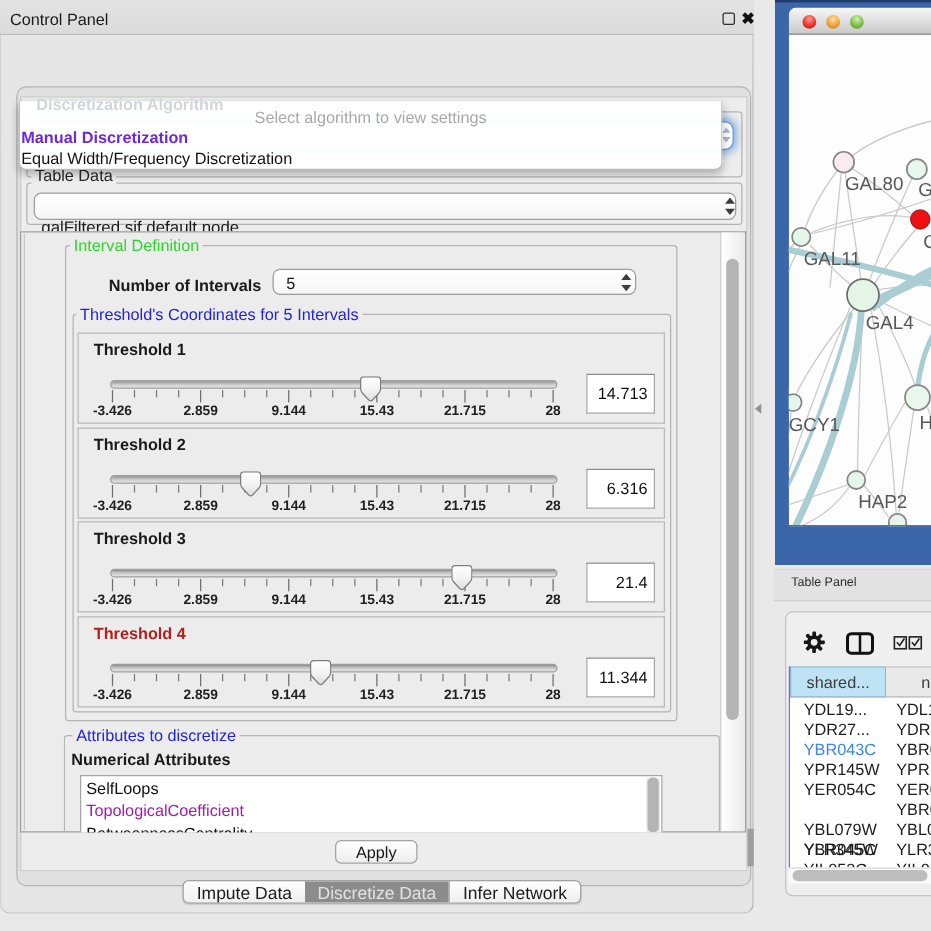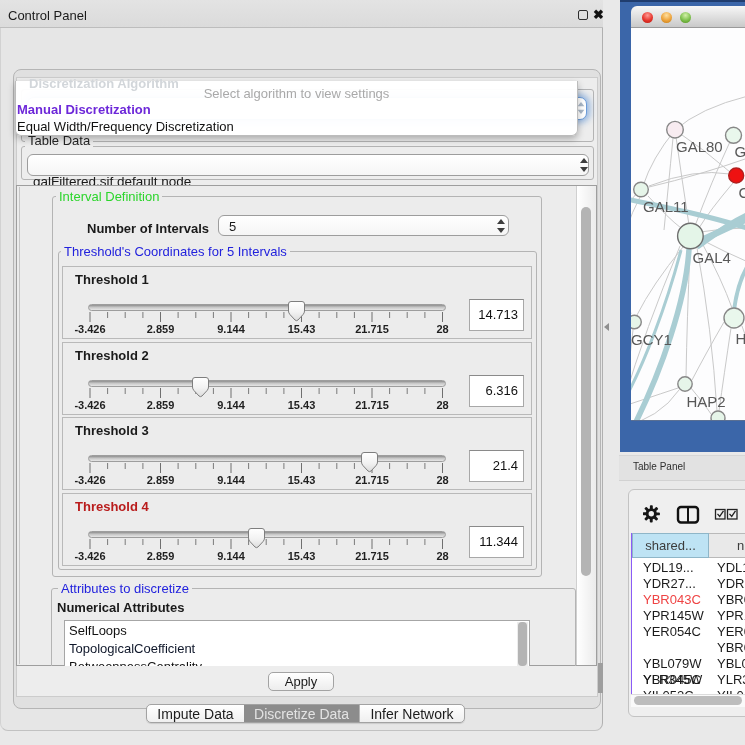--- a/index.html
+++ b/index.html
@@ -246,21 +246,21 @@
         </linearGradient>
       </defs>
     <path d="M 0.5,10 V 3 Q 0.5,0.5 3,0.5 H 14 Q 16.5,0.5 16.5,3 V 10 Q 16.5,12 15,13.6 L 10,19 Q 8.5,20.3 7,19 L 2,13.6 Q 0.5,12 0.5,10 Z" fill="url(#th3)" stroke="#7e7e7e" stroke-width="1"></path>
   </svg>
 
   <div class="abs" style="left:51px;top:588px;width:525px;height:120px;border:1px solid #b4b4b4;border-radius:3px;clip-path:inset(0 0 42px 0);"></div>
   <div class="abs" style="left:58px;top:581px;font-size:13px;color:#2222dd;background:#ececec;padding:0 3px;">Attributes to discretize</div>
   <div class="abs" style="left:57px;top:600px;font-size:13px;font-weight:bold;color:#1a1a1a;">Numerical Attributes</div>
   <div class="abs" style="left:64px;top:620px;width:466px;height:46px;background:#ffffff;border:1px solid #a6a6a6;border-bottom:none;overflow:hidden;">
     <div style="position:absolute;left:4px;top:2px;font-size:13px;color:#111;">SelfLoops</div>
-    <div style="position:absolute;left:4px;top:20px;font-size:13px;color:#0f172a;">TopologicalCoefficient</div>
+    <div style="position:absolute;left:4px;top:20px;font-size:13px;color:#a21caf;">TopologicalCoefficient</div>
     <div style="position:absolute;left:4px;top:38px;font-size:13px;color:#111;">BetweennessCentrality</div>
     <div style="position:absolute;right:1px;top:1px;width:11px;height:44px;background:#ededed;"></div>
     <div style="position:absolute;right:2px;top:1px;width:9px;height:44px;background:#b4b4b4;border-radius:4px;"></div>
   </div>
 
   <div class="abs" style="left:268px;top:672px;width:66px;height:19px;background:linear-gradient(#ffffff,#ededed);border:1px solid #a3a3a3;border-radius:5px;display:flex;align-items:center;justify-content:center;font-size:13px;color:#1a1a1a;">Apply</div>
 
   <div class="abs" style="left:15px;top:81px;width:563px;height:55px;background:rgba(255,255,255,0.97);border:1px solid #bcbcbc;border-top:none;border-radius:0 0 6px 6px;box-shadow:0 3px 7px rgba(0,0,0,0.28);"></div>
   <div class="abs" style="left:15px;top:86px;width:563px;text-align:center;font-size:13px;color:#a9a9a9;">Select algorithm to view settings</div>
   <div class="abs" style="left:26px;top:76px;font-size:13px;font-weight:bold;color:#d2d6da;padding:0 3px;">Discretization Algorithm</div>
@@ -375,21 +375,21 @@
     </g>
   </svg>
 
   <div class="abs" style="left:631px;top:533px;width:114px;height:161px;background:#ffffff;border-left:1px solid #8b5cf6;overflow:hidden;">
     <div style="position:absolute;left:0;top:0;width:77px;height:25px;background:#bee3f4;border:1px solid #8fb6c8;display:flex;align-items:center;justify-content:center;font-size:13px;color:#3c3c3c;">shared...</div>
     <div style="position:absolute;left:77px;top:0;width:80px;height:25px;background:#e9e9e9;border:1px solid #b9b9b9;border-left:none;display:flex;align-items:center;padding-left:28px;font-size:13px;color:#3c3c3c;">n</div>
     <div style="position:absolute;left:11px;top:27px;font-size:13px;color:#1c1c1c;">YDL19...</div>
     <div style="position:absolute;left:85px;top:27px;font-size:13px;color:#1c1c1c;">YDL1</div>
     <div style="position:absolute;left:11px;top:43px;font-size:13px;color:#1c1c1c;">YDR27...</div>
     <div style="position:absolute;left:85px;top:43px;font-size:13px;color:#1c1c1c;">YDR2</div>
-    <div style="position:absolute;left:11px;top:59px;font-size:13px;color:#ef4444;">YBR043C</div>
+    <div style="position:absolute;left:11px;top:59px;font-size:13px;color:#3b82f6;">YBR043C</div>
     <div style="position:absolute;left:85px;top:59px;font-size:13px;color:#1c1c1c;">YBR0</div>
     <div style="position:absolute;left:11px;top:75px;font-size:13px;color:#1c1c1c;">YPR145W</div>
     <div style="position:absolute;left:85px;top:75px;font-size:13px;color:#1c1c1c;">YPR1</div>
     <div style="position:absolute;left:11px;top:91px;font-size:13px;color:#1c1c1c;">YER054C</div>
     <div style="position:absolute;left:85px;top:91px;font-size:13px;color:#1c1c1c;">YER0</div>
     <div style="position:absolute;left:11px;top:107px;font-size:13px;color:#1c1c1c;margin-top:32px;">YBR045C</div>
     <div style="position:absolute;left:85px;top:107px;font-size:13px;color:#1c1c1c;">YBR0</div>
     <div style="position:absolute;left:11px;top:123px;font-size:13px;color:#1c1c1c;">YBL079W</div>
     <div style="position:absolute;left:85px;top:123px;font-size:13px;color:#1c1c1c;">YBL0</div>
     <div style="position:absolute;left:11px;top:139px;font-size:13px;color:#1c1c1c;">YLR345W</div>

